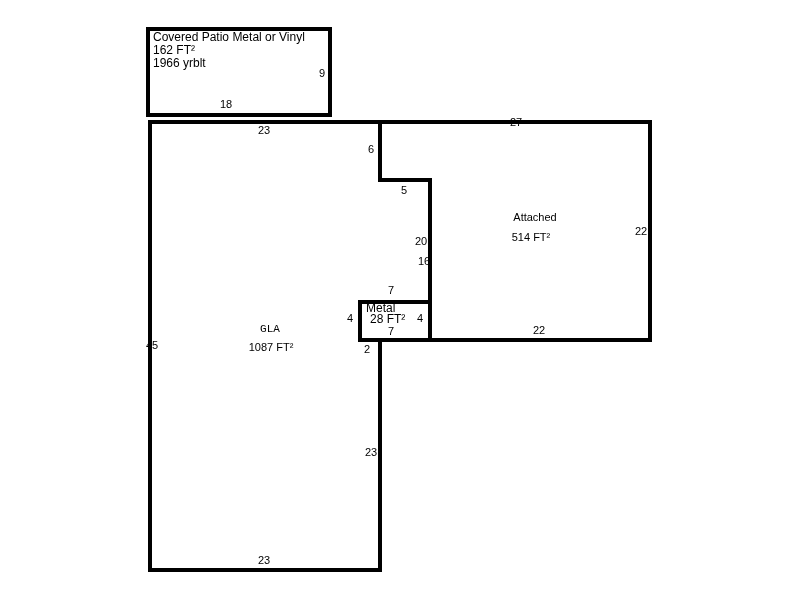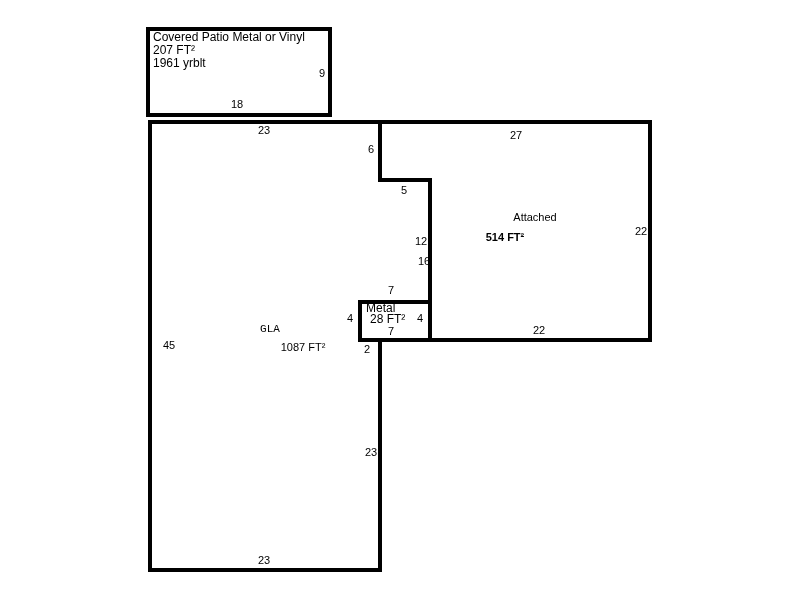--- a/index.html
+++ b/index.html
@@ -51,40 +51,40 @@
 
     <polygon points="150,122 380,122 380,180 430,180 430,302 360,302 360,340 380,340 380,570 150,570" fill="none" stroke="#000000" stroke-width="4" stroke-linejoin="miter"></polygon>
 
     <polygon points="380,122 650,122 650,340 430,340 430,180 380,180" fill="none" stroke="#000000" stroke-width="4" stroke-linejoin="miter"></polygon>
 
     <rect x="360" y="302" width="70" height="38" fill="none" stroke="#000000" stroke-width="4"></rect>
   </svg>
 
   <div class="lbl-left multiline" style="left:153px; top:31px;">
     <div>Covered Patio Metal or Vinyl</div>
-    <div>207 FT²</div>
-    <div>1961 yrblt</div>
+    <div>162 FT²</div>
+    <div>1966 yrblt</div>
   </div>
   <div class="lbl" style="left:322px; top:73px;">9</div>
-  <div class="lbl" style="left:237px; top:104px;">18</div>
+  <div class="lbl" style="left:226px; top:104px;">18</div>
 
   <div class="lbl" style="left:264px; top:130px;">23</div>
   <div class="lbl" style="left:371px; top:149px;">6</div>
   <div class="lbl" style="left:404px; top:190px;">5</div>
-  <div class="lbl" style="left:421px; top:241px;">12</div>
+  <div class="lbl" style="left:421px; top:241px;">20</div>
   <div class="lbl" style="left:270px; top:329px;font-family:Liberation Mono, monospace;">GLA</div>
-  <div class="lbl" style="left:271px; top:347px;margin-left:32px;">1087 FT²</div>
-  <div class="lbl" style="left:169px; top:345px;text-align:center;">45</div>
+  <div class="lbl" style="left:271px; top:347px;">1087 FT²</div>
+  <div class="lbl" style="left:152px; top:345px;text-align:center;">45</div>
   <div class="lbl" style="left:367px; top:349px;">2</div>
   <div class="lbl" style="left:371px; top:452px;">23</div>
   <div class="lbl" style="left:264px; top:560px;">23</div>
 
-  <div class="lbl" style="left:516px; top:135px;">27</div>
+  <div class="lbl" style="left:516px; top:122px;">27</div>
   <div class="lbl" style="left:535px; top:217px;text-align:center;">Attached</div>
-  <div class="lbl" style="left:505px; top:237px;font-weight:bold;">514 FT²</div>
+  <div class="lbl" style="left:531px; top:237px;">514 FT²</div>
   <div class="lbl" style="left:641px; top:231px;">22</div>
   <div class="lbl" style="left:424px; top:261px;">16</div>
   <div class="lbl" style="left:539px; top:330px;">22</div>
 
   <div class="lbl" style="left:391px; top:290px;">7</div>
   <div class="lbl" style="left:350px; top:318px;">4</div>
   <div class="lbl-left" style="left:366px; top:302px;">Metal</div>
   <div class="lbl-left" style="left:370px; top:313px;">28 FT²</div>
   <div class="lbl" style="left:420px; top:318px;">4</div>
   <div class="lbl" style="left:391px; top:331px;">7</div>

